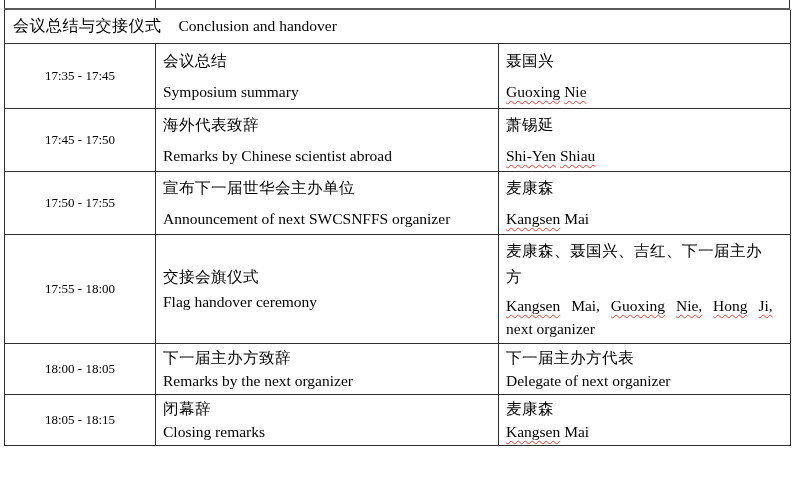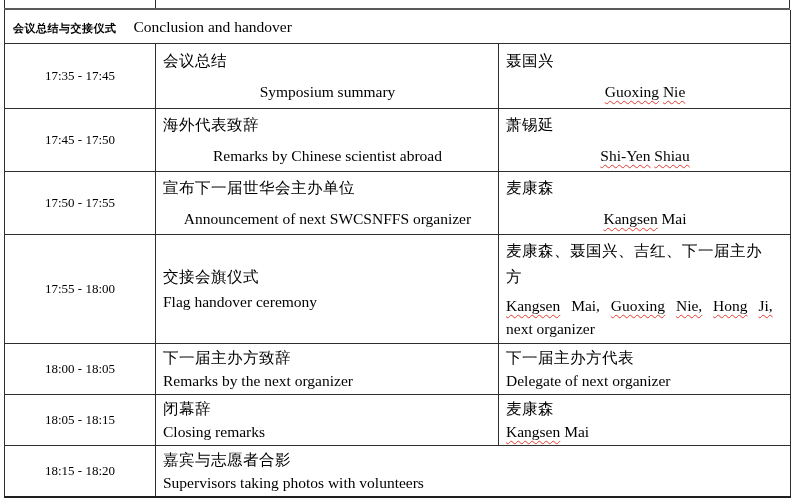--- a/index.html
+++ b/index.html
@@ -18,33 +18,33 @@
   table.schedule{
     position:absolute;left:4px;top:10px;width:786px;
     border-collapse:collapse;table-layout:fixed;
   }
   col.c-time{width:151px;}
   col.c-activity{width:343px;}
   col.c-person{width:292px;}
 
   td{border:1px solid #2e2e2e;vertical-align:middle;padding:0;}
   tr.section-row td{border-top:none;height:33px;padding-left:8px;}
-  .sec-zh{font-weight:bold;font-size:11px;letter-spacing:.5px;}
+  .sec-zh{font-weight:normal;font-size:16px;letter-spacing:.5px;}
   .sec-en{font-size:15.5px;margin-left:17px;}
 
   tr.r1{height:65px;} tr.r2{height:63px;} tr.r3{height:63px;}
   tr.r4{height:104px;} tr.r5{height:45px;padding-left:22px;} tr.r6{height:47px;} tr.r7{height:49px;}
   tr.r7 td{border-bottom:2px solid #1f1f1f;}
 
   td.time-cell{text-align:center;font-size:13px;}
   td.activity-cell, td.person-cell{padding:3px 6px 3px 7px;font-size:15.5px;}
   .line{line-height:21px;white-space:nowrap;}
   .zh-wrap .line{letter-spacing:.5px;}
   .en-wrap{margin-top:2px;}
-  tr.r1 .en-wrap, tr.r2 .en-wrap, tr.r3 .en-wrap{margin-top:10px;text-align:center;}
+  tr.r1 .en-wrap, tr.r2 .en-wrap, tr.r3 .en-wrap{margin-top:10px;}
   tr.r4 .en-wrap{margin-top:4px;}
   tr.r4 .person-cell .zh-wrap .line{line-height:26px;}
   tr.r4 .person-cell .en-wrap .line{line-height:23px;}
   tr.r4 .person-cell .en-wrap .line:first-child{word-spacing:7px;}
 
   .misspelled{
     text-decoration-line:underline;text-decoration-style:wavy;
     text-decoration-color:#e8392e;text-decoration-thickness:1px;
     text-underline-offset:3px;
   }
@@ -179,25 +179,14 @@
         </td>
         <td class="person-cell">
           <div class="zh-wrap">
             <div class="line">麦康森</div>
           </div>
           <div class="en-wrap">
             <div class="line"><span class="misspelled">Kangsen</span> Mai</div>
           </div>
         </td>
       </tr>
-      <tr class="row r7">
-        <td class="time-cell">18:15 - 18:20</td>
-        <td class="activity-cell" colspan="2">
-          <div class="zh-wrap">
-            <div class="line">嘉宾与志愿者合影</div>
-          </div>
-          <div class="en-wrap">
-            <div class="line">Supervisors taking photos with volunteers</div>
-          </div>
-        </td>
-      </tr>
     </tbody>
 </table>
 
 </body></html>

